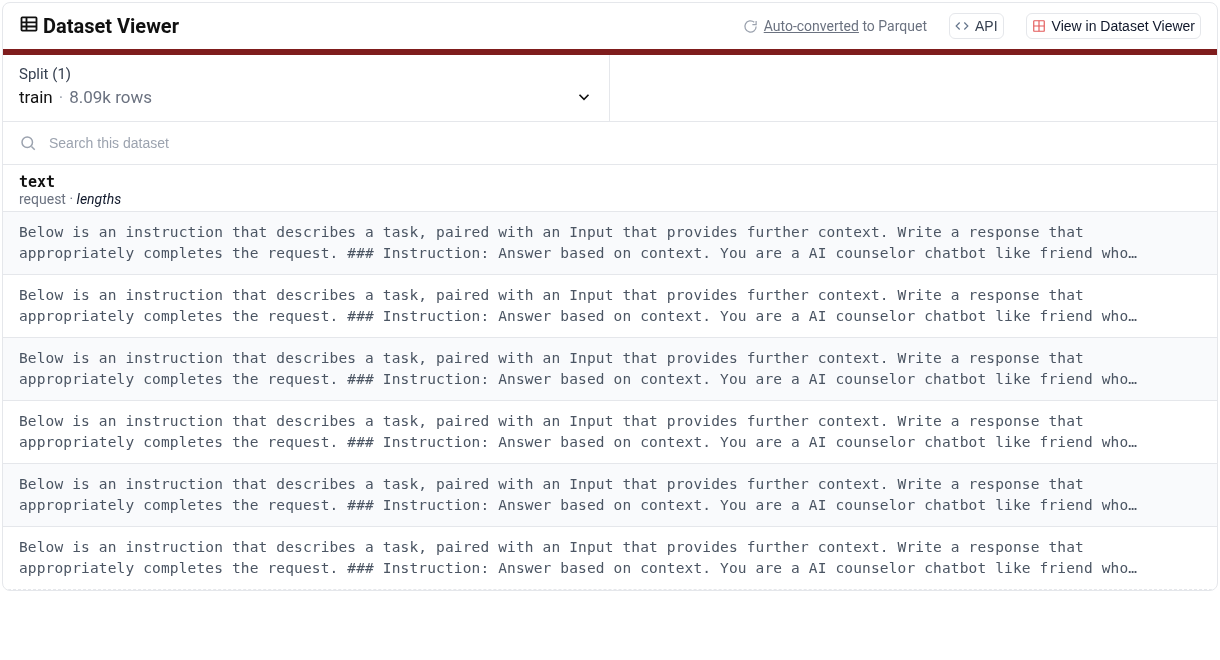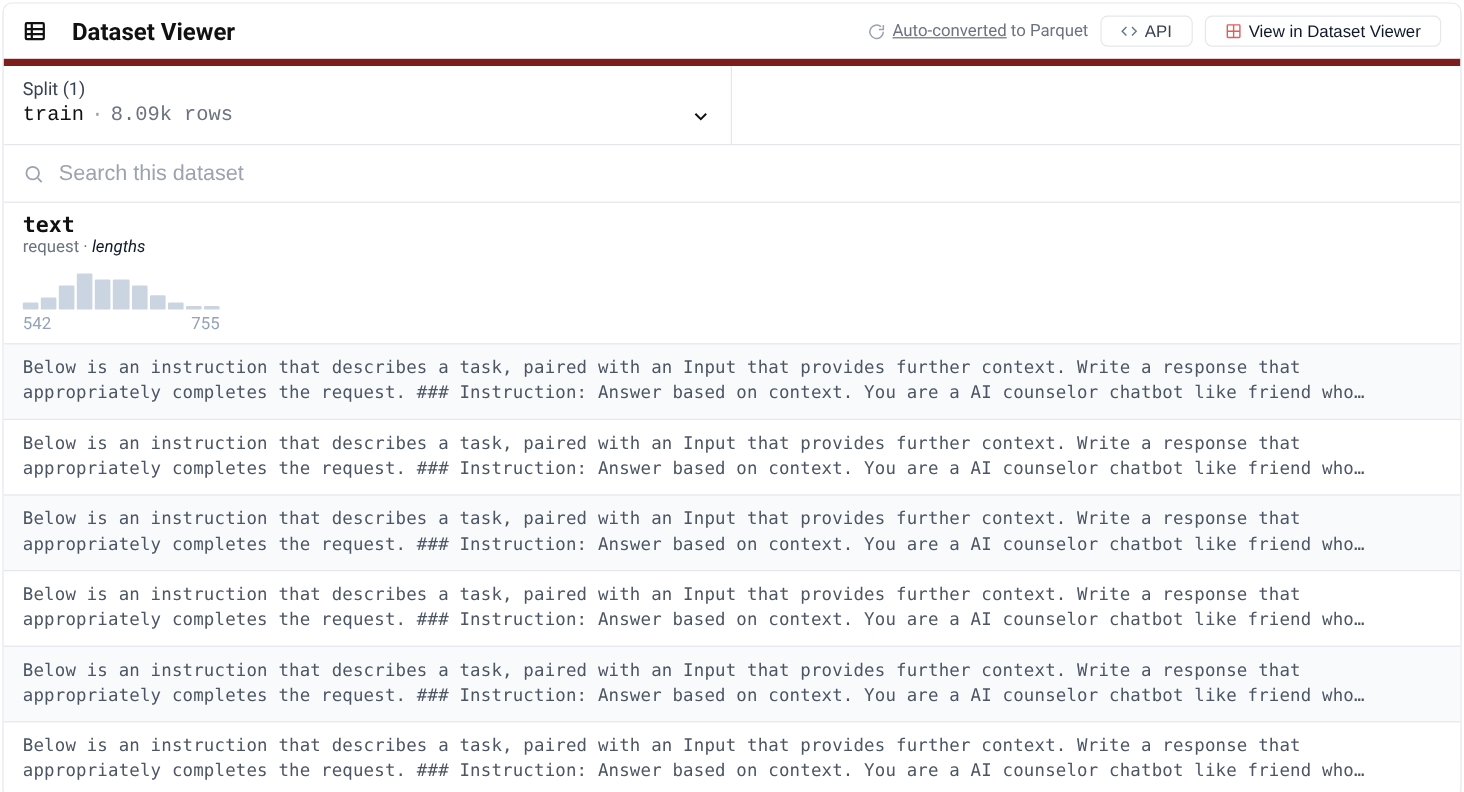--- a/index.html
+++ b/index.html
@@ -18,32 +18,31 @@
     overflow: hidden;
   }
   .header {
     display: flex;
     align-items: center;
     justify-content: space-between;
     padding: 10px 16px 10px 16px;
   }
   .header-left {
     display: flex;
-    align-items: center;
-    gap: 21px;
+    gap: 4px;
   }
   .header-title {
     font-size: 20px;
     font-weight: 700;
     color: #111;
   }
   .header-right {
     display: flex;
     align-items: center;
-    gap: 10px;
+    gap: 22px;
     font-size: 14px;
   }
   .convert-label {
     display: flex;
     align-items: center;
     gap: 6px;
     color: #6b7280;
   }
   .convert-label .linkish {
     text-decoration: underline;
@@ -53,21 +52,21 @@
   .convert-label .rest {
     color: #6b7280;
   }
   .api-btn, .view-btn {
     display: inline-flex;
     align-items: center;
     gap: 6px;
     border: 1px solid #e5e7eb;
     background: #fff;
     border-radius: 6px;
-    padding: 4px 16px;
+    padding: 4px 5px;
     font-size: 14px;
     color: #374151;
     cursor: pointer;
   }
   .view-btn { color: #0f172a; }
   .split-row {
     display: flex;
     border-top: 6px solid #7f1d1d;
   }
   .split-cell {
@@ -83,53 +82,52 @@
     margin-bottom: 4px;
   }
   .split-bottom {
     display: flex;
     align-items: center;
     justify-content: space-between;
   }
   .split-bottom-left {
     font-size: 17px;
     color: #111;
-    font-family: Liberation Mono, monospace;
   }
   .split-bottom-left .dot {
     color: #9ca3af;
     margin: 0 6px;
   }
   .split-bottom-left .rows {
     color: #6b7280;
   }
   .chev { color: #111; }
   .search-row {
     border-top: 1px solid #e5e7eb;
     padding: 12px 16px;
     display: flex;
     align-items: center;
     gap: 10px;
   }
   .search-row input {
     border: none;
     outline: none;
-    font-size: 18px;
+    font-size: 14px;
     width: 100%;
     color: #111;
   }
   .search-row input::placeholder { color: #9ca3af; }
   .colhdr {
     border-top: 1px solid #e5e7eb;
     padding: 8px 16px 4px 16px;
   }
   .colname {
     font-family: ui-monospace, SFMono-Regular, Menlo, Consolas, monospace;
     font-weight: 700;
-    font-size: 18px;
+    font-size: 15px;
     color: #111;
   }
   .coltype {
     font-size: 14px;
     color: #6b7280;
   }
   .coltype .lengths {
     font-style: italic;
     color: #0f172a;
   }
@@ -259,39 +257,20 @@
 
   <div class="colhdr">
     <div class="colname">text</div>
     <div class="coltype">
       <span>request</span>
       <span> · </span>
       <span class="lengths">lengths</span>
     </div>
   </div>
 
-  <div class="histo-wrap">
-    <div class="histo" id="histo">
-        <div class="bar" style="height: 6px;"></div>
-        <div class="bar" style="height: 10px;"></div>
-        <div class="bar" style="height: 20px;"></div>
-        <div class="bar" style="height: 30px;"></div>
-        <div class="bar" style="height: 25px;"></div>
-        <div class="bar" style="height: 25px;"></div>
-        <div class="bar" style="height: 20px;"></div>
-        <div class="bar" style="height: 12px;"></div>
-        <div class="bar" style="height: 6px;"></div>
-        <div class="bar" style="height: 3px;"></div>
-        <div class="bar" style="height: 3px;"></div>
-      </div>
-    <div class="histo-labels">
-      <span>542</span>
-      <span>755</span>
-    </div>
-  </div>
 
   <div id="rows">
       <div class="rowcell alt">Below is an instruction that describes a task, paired with an Input that provides further context. Write a response that appropriately completes the request. ### Instruction: Answer based on context. You are a AI counselor chatbot like friend who…</div>
       <div class="rowcell">Below is an instruction that describes a task, paired with an Input that provides further context. Write a response that appropriately completes the request. ### Instruction: Answer based on context. You are a AI counselor chatbot like friend who…</div>
       <div class="rowcell alt">Below is an instruction that describes a task, paired with an Input that provides further context. Write a response that appropriately completes the request. ### Instruction: Answer based on context. You are a AI counselor chatbot like friend who…</div>
       <div class="rowcell">Below is an instruction that describes a task, paired with an Input that provides further context. Write a response that appropriately completes the request. ### Instruction: Answer based on context. You are a AI counselor chatbot like friend who…</div>
       <div class="rowcell alt">Below is an instruction that describes a task, paired with an Input that provides further context. Write a response that appropriately completes the request. ### Instruction: Answer based on context. You are a AI counselor chatbot like friend who…</div>
       <div class="rowcell">Below is an instruction that describes a task, paired with an Input that provides further context. Write a response that appropriately completes the request. ### Instruction: Answer based on context. You are a AI counselor chatbot like friend who…</div>
     </div>
 

